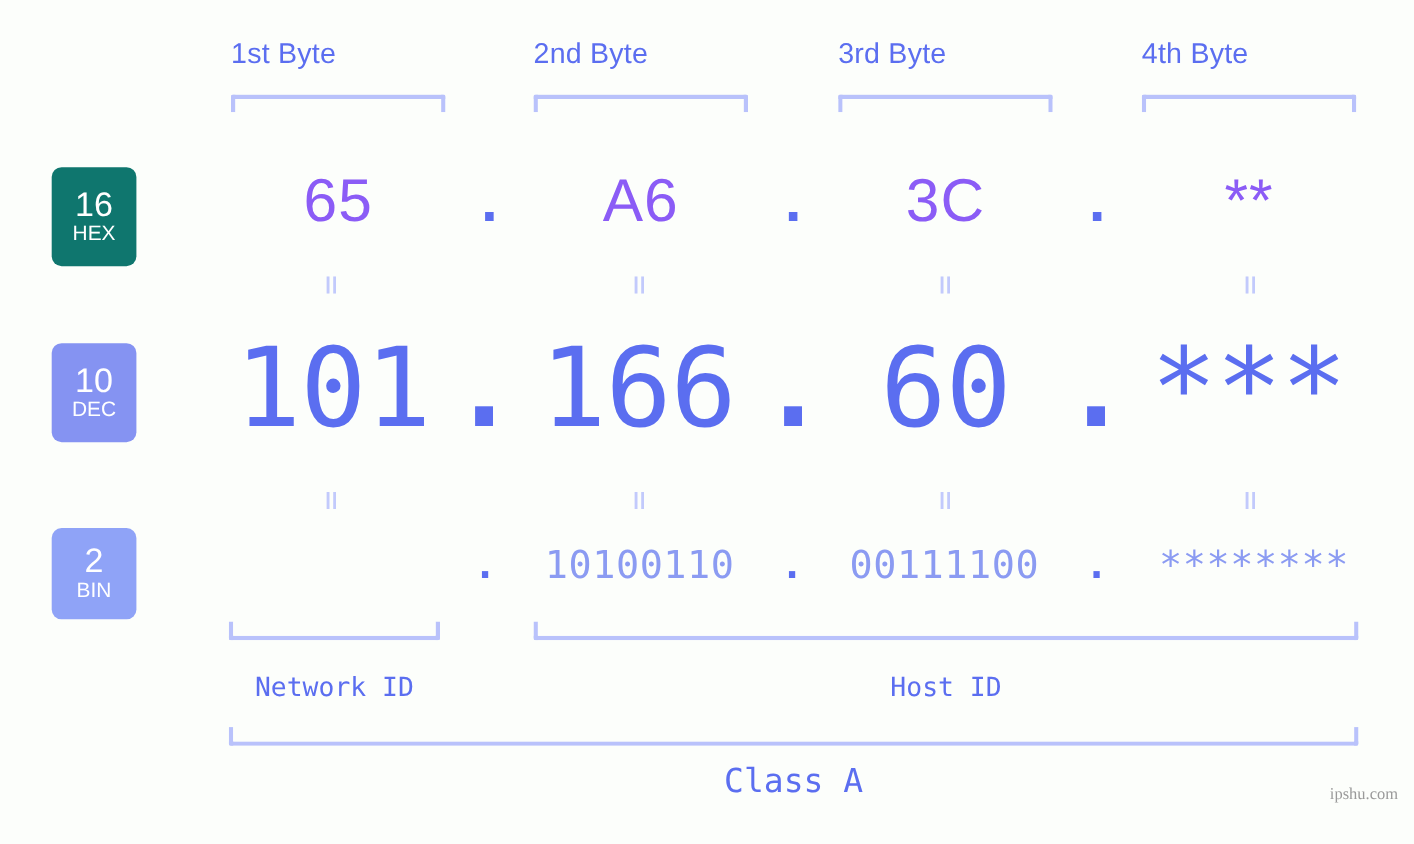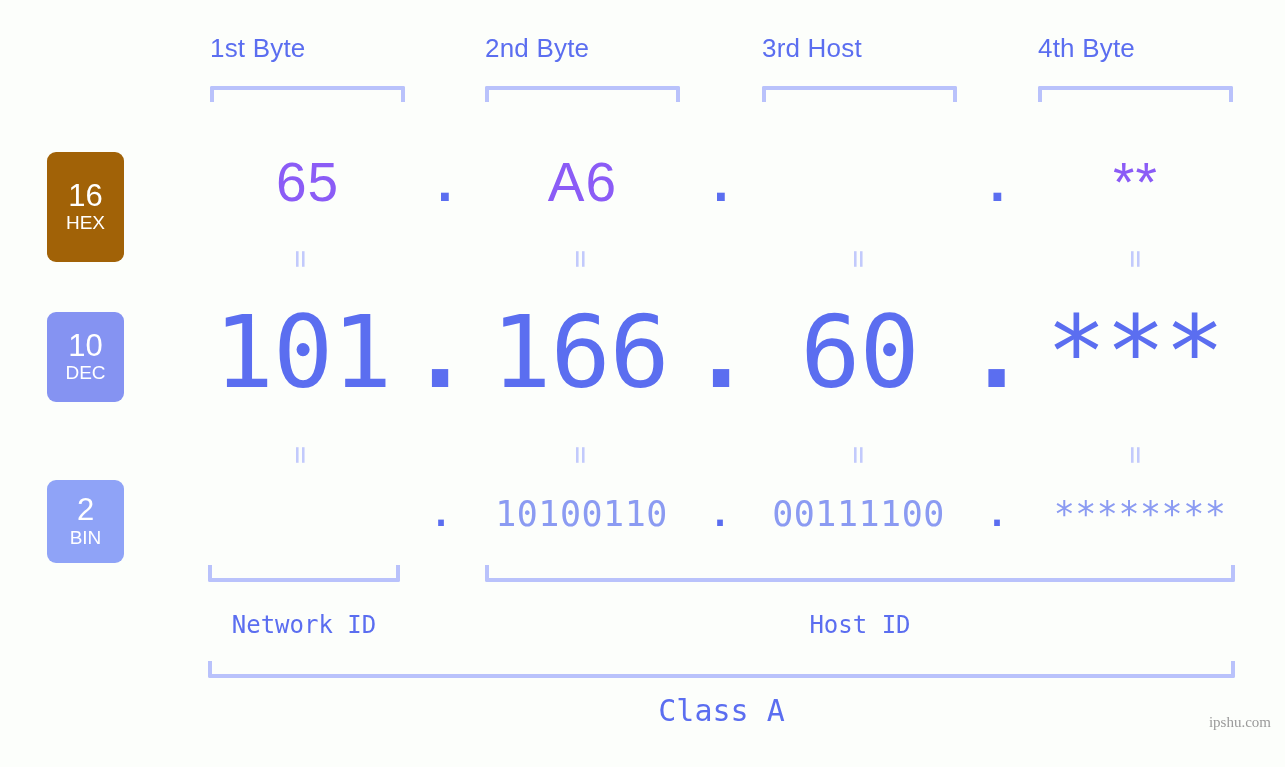--- a/index.html
+++ b/index.html
@@ -75,21 +75,21 @@
     line-height: 1.05;
     font-weight: 400;
   }
   .badge .unit {
     font-size: 19px;
     line-height: 1.1;
     font-weight: 400;
     margin-top: 1px;
   }
 
-  #badge-hex { top: 152px; height: 110px; background: #a16207; }
+  #badge-hex { top: 152px; height: 90px; background: #0f766e; }
   #badge-dec { top: 312px; height: 90px; background: #8593f2; }
   #badge-bin { top: 480px; height: 83px; background: #8fa3f7; }
 
   
   .val {
     position: absolute;
     text-align: center;
     white-space: nowrap;
     line-height: 1;
   }
@@ -192,21 +192,21 @@
     text-align: center;
   }
 </style>
 </head>
 <body>
 
 <div id="stage">
 
   <div class="byte-label" style="left:210px; width:195px;">1st Byte</div>
   <div class="byte-label" style="left:485px; width:195px;">2nd Byte</div>
-  <div class="byte-label" style="left:762px; width:195px;">3rd Host</div>
+  <div class="byte-label" style="left:762px; width:195px;">3rd Byte</div>
   <div class="byte-label" style="left:1038px; width:195px;">4th Byte</div>
 
   <div class="bracket-top" style="left:210px; width:195px;"></div>
   <div class="bracket-top" style="left:485px; width:195px;"></div>
   <div class="bracket-top" style="left:762px; width:195px;"></div>
   <div class="bracket-top" style="left:1038px; width:195px;"></div>
 
   <div class="badge" id="badge-hex">
     <span class="num">16</span>
     <span class="unit">HEX</span>
@@ -217,20 +217,21 @@
   </div>
   <div class="badge" id="badge-bin">
     <span class="num">2</span>
     <span class="unit">BIN</span>
   </div>
 
   <div class="val hex-val" style="left:210px; width:195px;">65</div>
   <div class="val hex-dot" style="left:405px; width:80px;">.</div>
   <div class="val hex-val" style="left:485px; width:195px;">A6</div>
   <div class="val hex-dot" style="left:680px; width:82px;">.</div>
+  <div class="val hex-val" style="left:762px; width:195px;">3C</div>
   <div class="val hex-dot" style="left:957px; width:81px;">.</div>
   <div class="val hex-val" style="left:1038px; width:195px;">**</div>
 
   <div class="eq eq-row1" style="left:288px;">=</div>
   <div class="eq eq-row1" style="left:568px;">=</div>
   <div class="eq eq-row1" style="left:846px;">=</div>
   <div class="eq eq-row1" style="left:1123px;">=</div>
 
   <div class="val dec-val" style="left:205px; width:195px;">101</div>
   <div class="val dec-dot" style="left:400px; width:80px;">.</div>

